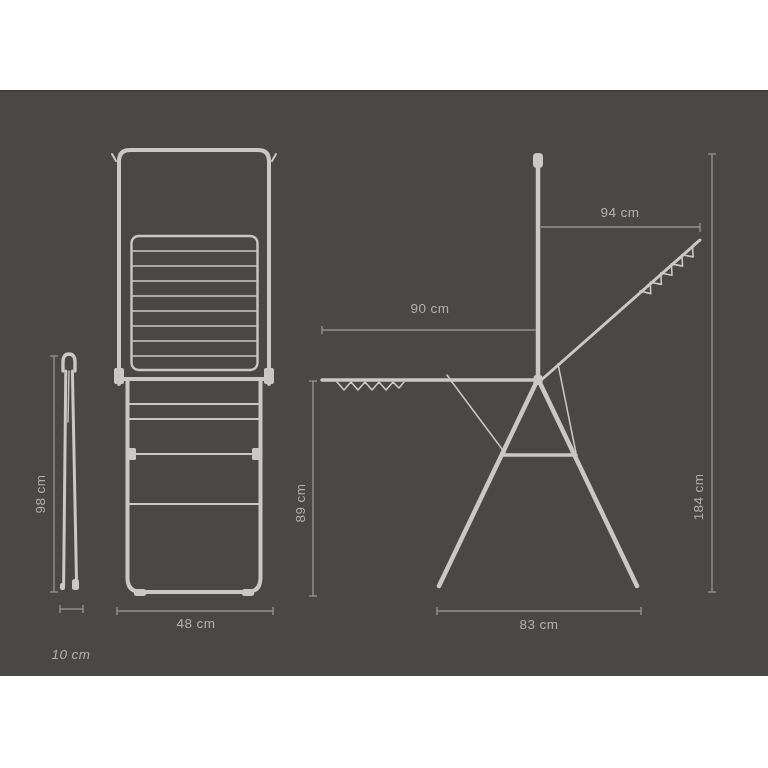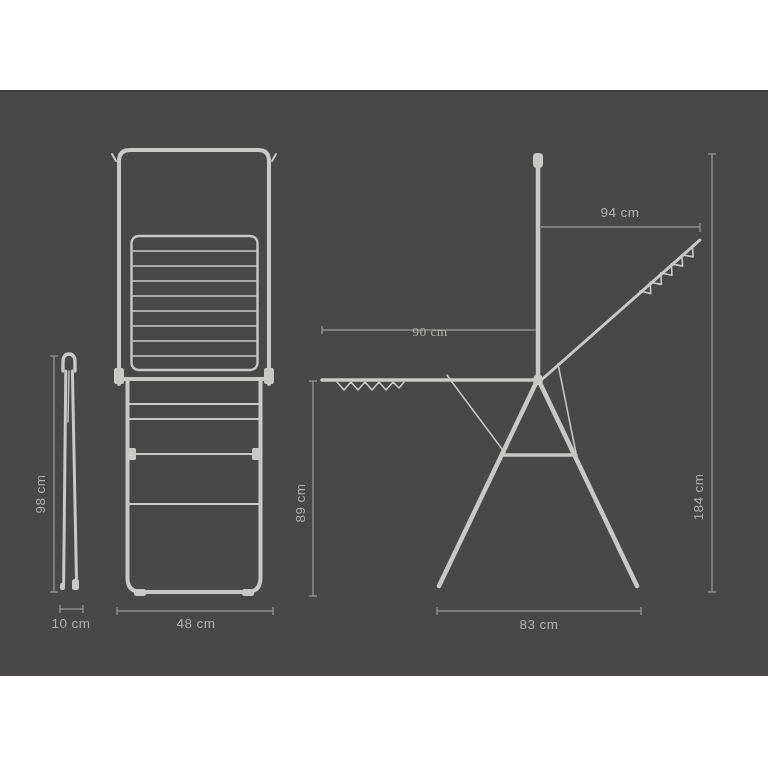--- a/index.html
+++ b/index.html
@@ -156,25 +156,25 @@
           <line x1="437" y1="519" x2="641" y2="519"></line>
           <line x1="437" y1="515" x2="437" y2="523"></line>
           <line x1="641" y1="515" x2="641" y2="523"></line>
         </g>
       </g>
     </svg>
   </div>
 
   <span class="dim-label vert" style="left:40px;top:494px;">98 cm</span>
 
-  <span class="dim-label" style="left:71px;top:623px;">10 cm</span>
+  <span class="dim-label" style="left:71px;top:654px;font-style:italic;">10 cm</span>
 
   <span class="dim-label" style="left:196px;top:623px;">48 cm</span>
 
-  <span class="dim-label" style="left:430px;top:332px;font-family:Liberation Serif, serif;">90 cm</span>
+  <span class="dim-label" style="left:430px;top:308px;">90 cm</span>
 
   <span class="dim-label" style="left:620px;top:212px;">94 cm</span>
 
   <span class="dim-label vert" style="left:300px;top:503px;">89 cm</span>
 
   <span class="dim-label vert" style="left:698px;top:497px;">184 cm</span>
 
   <span class="dim-label" style="left:539px;top:624px;">83 cm</span>
 </div>
 

